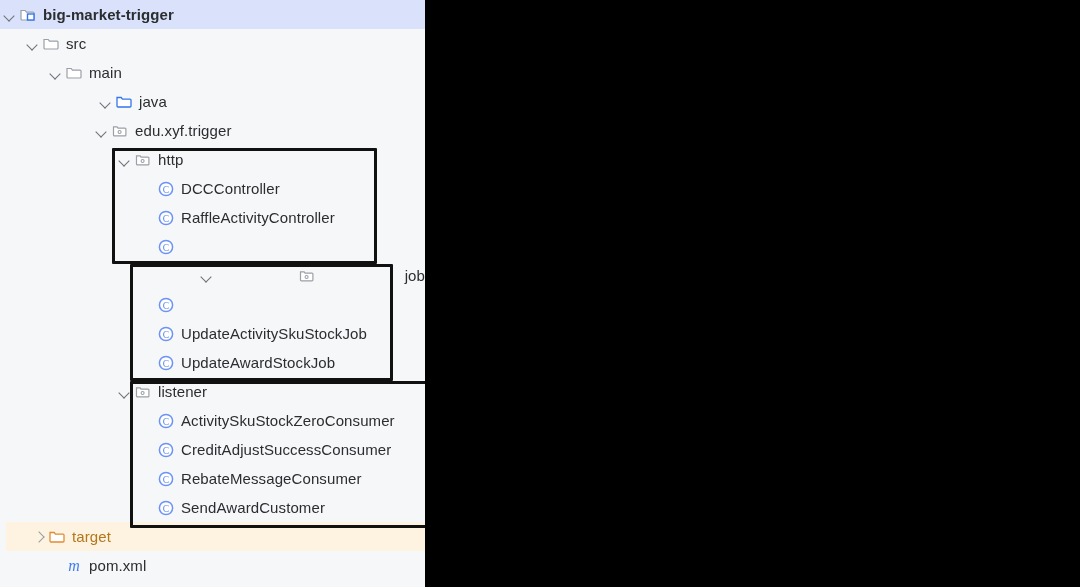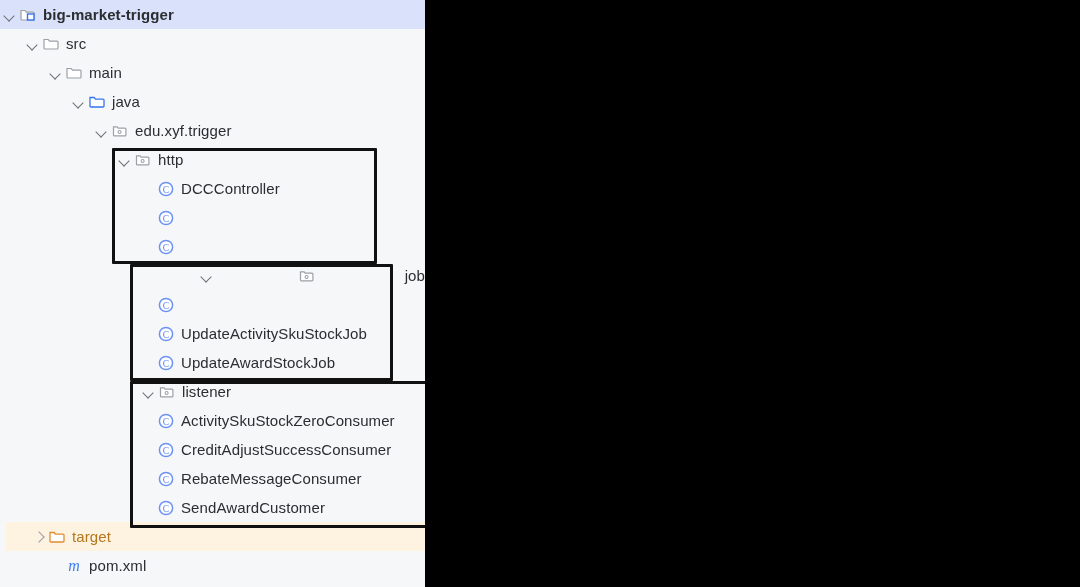--- a/index.html
+++ b/index.html
@@ -132,21 +132,21 @@
         <div class="row" style="top: 58px;">
           <span style="display: inline-block; flex: 0 0 48px; width: 48px; height: 1px;"></span>
           <span class="chev down"></span>
           <span class="icon">
             <svg width="20" height="20" viewBox="0 0 20 20">
               <path d="M3 5.5h4.2l1.2 1.6H16a1 1 0 0 1 1 1V14a1 1 0 0 1-1 1H4a1 1 0 0 1-1-1V5.5z" fill="#ffffff" stroke="#9aa0a6" stroke-width="1.2"></path>
             </svg>
           </span>
           <span class="label">main</span>
         </div>
-        <div class="row" style="top: 87px;">
+        <div class="row" style="top: 87px; padding-left: 27px;">
           <span style="display: inline-block; flex: 0 0 71px; width: 71px; height: 1px;"></span>
           <span class="chev down"></span>
           <span class="icon">
             <svg width="20" height="20" viewBox="0 0 20 20">
               <path d="M3 5.5h4.2l1.2 1.6H16a1 1 0 0 1 1 1V14a1 1 0 0 1-1 1H4a1 1 0 0 1-1-1V5.5z" fill="#ffffff" stroke="#3574f0" stroke-width="1.3"></path>
             </svg>
           </span>
           <span class="label">java</span>
         </div>
         <div class="row" style="top: 116px;">
@@ -184,20 +184,21 @@
         </div>
         <div class="row" style="top: 203px;">
           <span style="display: inline-block; flex: 0 0 140px; width: 140px; height: 1px;"></span>
           <span class="chev none"></span>
           <span class="icon">
             <svg width="20" height="20" viewBox="0 0 20 20">
               <circle cx="10" cy="10" r="6.6" fill="#ffffff" stroke="#6c92f5" stroke-width="1.5"></circle>
               <text x="10" y="13.6" text-anchor="middle" font-family="Liberation Serif, serif" font-size="9.5" fill="#5b86f0">C</text>
             </svg>
           </span>
+          <span class="label">RaffleActivityController</span>
         </div>
         <div class="row" style="top: 232px;">
           <span style="display: inline-block; flex: 0 0 140px; width: 140px; height: 1px;"></span>
           <span class="chev none"></span>
           <span class="icon">
             <svg width="20" height="20" viewBox="0 0 20 20">
               <circle cx="10" cy="10" r="6.6" fill="#ffffff" stroke="#6c92f5" stroke-width="1.5"></circle>
               <text x="10" y="13.6" text-anchor="middle" font-family="Liberation Serif, serif" font-size="9.5" fill="#5b86f0">C</text>
             </svg>
           </span>
@@ -238,21 +239,21 @@
           <span style="display: inline-block; flex: 0 0 140px; width: 140px; height: 1px;"></span>
           <span class="chev none"></span>
           <span class="icon">
             <svg width="20" height="20" viewBox="0 0 20 20">
               <circle cx="10" cy="10" r="6.6" fill="#ffffff" stroke="#6c92f5" stroke-width="1.5"></circle>
               <text x="10" y="13.6" text-anchor="middle" font-family="Liberation Serif, serif" font-size="9.5" fill="#5b86f0">C</text>
             </svg>
           </span>
           <span class="label">UpdateAwardStockJob</span>
         </div>
-        <div class="row" style="top: 377px; margin-left: 24px;">
+        <div class="row" style="top: 377px;">
           <span style="display: inline-block; flex: 0 0 117px; width: 117px; height: 1px;"></span>
           <span class="chev down"></span>
           <span class="icon">
             <svg width="20" height="20" viewBox="0 0 20 20">
               <path d="M3.5 5.8h3.6l1 1.3H15a.9.9 0 0 1 .9.9V14a.9.9 0 0 1-.9.9H4.4A.9.9 0 0 1 3.5 14V5.8z" fill="#ffffff" stroke="#9aa0a6" stroke-width="1.2"></path>
               <circle cx="9.6" cy="11" r="1.5" fill="none" stroke="#9aa0a6" stroke-width="1.1"></circle>
             </svg>
           </span>
           <span class="label">listener</span>
         </div>

